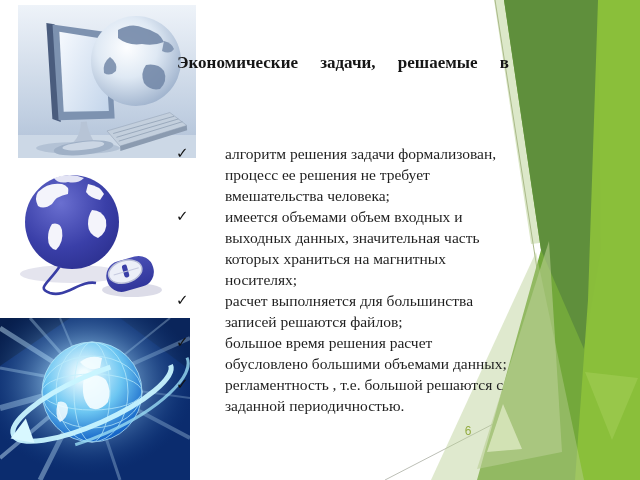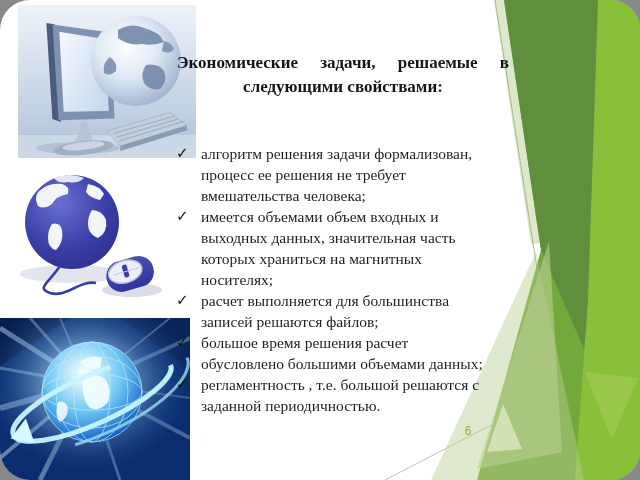--- a/index.html
+++ b/index.html
@@ -1,18 +1,18 @@
 <!DOCTYPE html>
 <html><head>
 <meta charset="utf-8">
 <style>
   html,body{margin:0;padding:0;background:#888;}
   .slide{
     position:relative;width:640px;height:480px;background:#ffffff;
-    overflow:hidden;font-family:"Liberation Serif",serif;border-radius:30px;
+    overflow:hidden;font-family:"Liberation Serif",serif;
   }
   .decor{position:absolute;inset:0;z-index:0;}
   .img{position:absolute;z-index:1;overflow:hidden;}
   .img svg{display:block;}
   .img1{left:18px;top:5px;width:178px;height:153px;}
   .img2{left:0px;top:162px;width:190px;height:158px;background:#ffffff;}
   .img3{left:0px;top:318px;width:190px;height:162px;}
   .title{
     position:absolute;z-index:2;left:177px;top:51px;width:332px;
     font-weight:bold;font-size:17px;line-height:24px;color:#161616;
@@ -23,21 +23,21 @@
   .bullets{
     position:absolute;z-index:2;left:176px;top:143px;width:362px;
     list-style:none;margin:0;padding:0;
     font-size:15.5px;line-height:21px;color:#1f1f1f;
   }
   .bullets li{position:relative;padding-left:25px;}
   .chk{
     position:absolute;left:0;top:0;font-family:"DejaVu Sans",sans-serif;
     font-weight:bold;font-size:15px;color:#111;
   }
-  .btxt{display:block;white-space:pre-line;width:337px;}
+  .btxt{display:block;white-space:pre-line;width:337px;margin-left:24px;}
   .page-num{
     position:absolute;z-index:3;left:459px;top:424px;width:18px;
     font-family:"Liberation Sans",sans-serif;font-size:12px;
     color:#93ac41;text-align:center;
   }
 </style>
 </head>
 <body>
 
 <div class="slide">
@@ -183,21 +183,20 @@
       <g transform="rotate(-24 92 82)" fill="none">
         <ellipse cx="92" cy="82" rx="86" ry="24" stroke="#c8f4ff" stroke-width="5" stroke-dasharray="310 80" opacity="0.95"></ellipse>
         <ellipse cx="92" cy="82" rx="104" ry="36" stroke="#9adcf4" stroke-width="3" stroke-dasharray="150 420" opacity="0.8"></ellipse>
         <polygon points="2,84 24,72 22,98" fill="#d8f8ff"></polygon>
       </g>
     </svg>
   </div>
 
   <div class="title">
     <div class="t-just">Экономические задачи, решаемые в</div>
-    <div class="t-center">следующими свойствами:</div>
   </div>
 
   <ul class="bullets">
     <li>
       <span class="chk">✓</span>
       <span class="btxt">алгоритм решения задачи формализован,
 процесс ее решения не требует
 вмешательства человека;</span>
     </li>
     <li>

